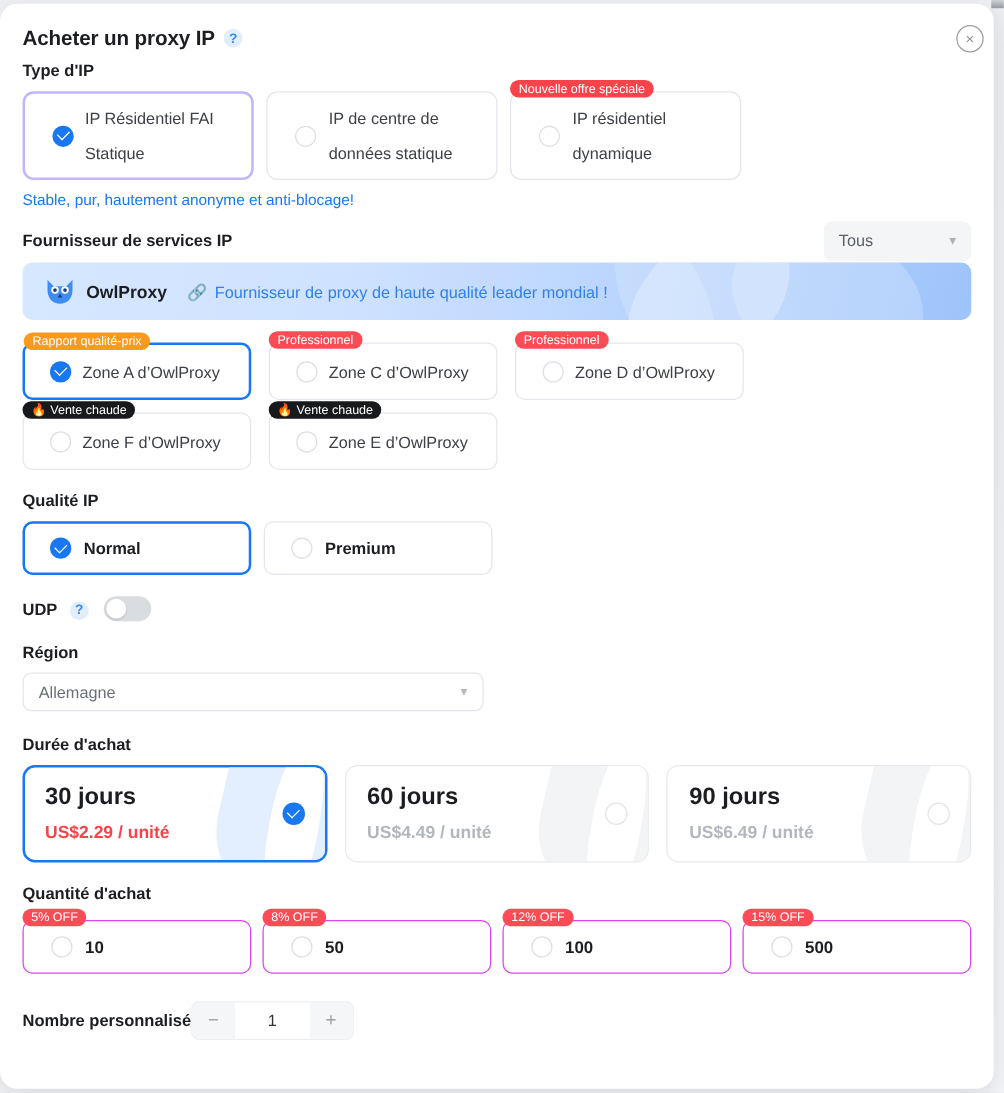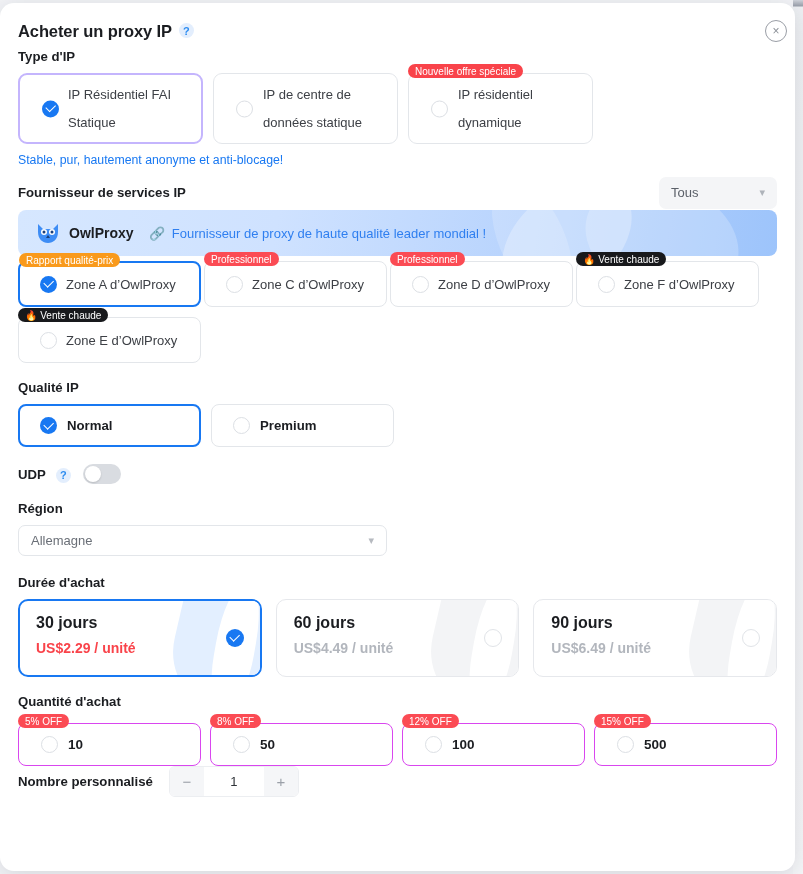--- a/index.html
+++ b/index.html
@@ -107,21 +107,21 @@
     background: rgba(255,255,255,.28);
   }
   .banner .w1 { right: 150px; width: 120px; transform: skewX(-22deg); }
   .banner .w2 { right: 40px; width: 150px; transform: skewX(14deg); background: rgba(255,255,255,.22); }
   .banner .w3 { right: 210px; width: 70px; transform: skewX(18deg); background: rgba(255,255,255,.18); }
   .owl { width: 24px; height: 22px; position: relative; z-index:2; }
   .brand { font-size: 14px; font-weight: bold; color: #1b1d21; margin-left: 9px; z-index:2; }
   .banner-link { font-size: 13px; color: #2f7ff0; margin-left: 16px; z-index:2; display:flex; align-items:center; gap:6px; cursor:pointer;}
 
   
-  .zones { margin-top: 5px; display: flex; flex-wrap: wrap; gap: 10px 3px; }
+  .zones { margin-top: 18px; display: flex; flex-wrap: wrap; gap: 10px 14px; }
   .zone-card {
     position: relative; width: 183px; height: 46px;
     border: 1px solid #e3e6ea; border-radius: 8px; background: #fff;
     display: flex; align-items: center; cursor: pointer;
   }
   .zone-card.sel { border: 2px solid #1878f2; }
   .zone-card .rad { position: static; transform:none; margin-left: 21px; flex: none; }
   .zone-card.sel .rad { margin-left: 20px; }
   .zone-label { font-size: 13px; color: #3d4046; margin-left: 9px; }
 
@@ -169,21 +169,21 @@
   .dur-card.sel { border: 2px solid #1878f2; padding: 13px 0 0 16px; }
   .dur-card .deco {
     position:absolute; right: -18px; top: -26px; width: 104px; height: 132px;
     background: #f3f4f6; border-radius: 0 0 0 70px; transform: skewX(-13deg);
   }
   .dur-card.sel .deco { background: #e3efff; }
   .dur-card .deco2 {
     position:absolute; right: 4px; top: -20px; width: 40px; height: 124px;
     background: #fff; border-radius: 50% 50% 40% 40%; transform: skewX(-10deg);
   }
-  .dur-days { position:relative; z-index:2; font-size: 16px; font-weight: bold; color: #1b1d21; }
+  .dur-days { position:relative; z-index:2; font-size: 19px; font-weight: bold; color: #1b1d21; }
   .dur-price { position:relative; z-index:2; margin-top: 8px; font-size: 14px; font-weight: bold; color: #b2b6bd; }
   .dur-card.sel .dur-price { color: #f9434a; }
   .dur-radio {
     position: absolute; right: 16px; top: 50%; transform: translateY(-50%);
     width: 18px; height: 18px; border-radius: 50%;
     border: 1.3px solid #e1e4e8; background: transparent; z-index: 3;
   }
   .dur-card.sel .dur-radio {
     border: none; background: #1878f2;
     display:flex; align-items:center; justify-content:center;
@@ -199,21 +199,21 @@
   .qty-row { margin-top: 14px; display:flex; gap: 9px; }
   .qty-card {
     position: relative; width: 183px; height: 43px;
     border: 1px solid #d946ef; border-radius: 8px; background:#fff;
     display:flex; align-items:center; cursor:pointer;
   }
   .qty-card .rad { position: static; transform:none; margin-left: 22px; flex:none; }
   .qty-num { font-size: 13.5px; font-weight: bold; color:#1b1d21; margin-left: 10px; }
 
   
-  .custom-row { display:flex; align-items:center; gap: 16px; }
+  .custom-row { margin-top: 22px; display:flex; align-items:center; }
   .custom-label { font-size: 13.2px; font-weight: bold; color:#1b1d21; }
   .stepper { display:flex; height: 31px; border-radius: 6px; overflow:hidden; border:1px solid #eceef1; }
   .step-btn {
     width: 34px; background: #f5f6f8; display:flex; align-items:center; justify-content:center;
     color: #9ba0a8; font-size: 15px; cursor: pointer;
   }
   .step-val {
     width: 60px; background:#fff; display:flex; align-items:center; justify-content:center;
     font-size: 13px; color:#2f3338;
   }

